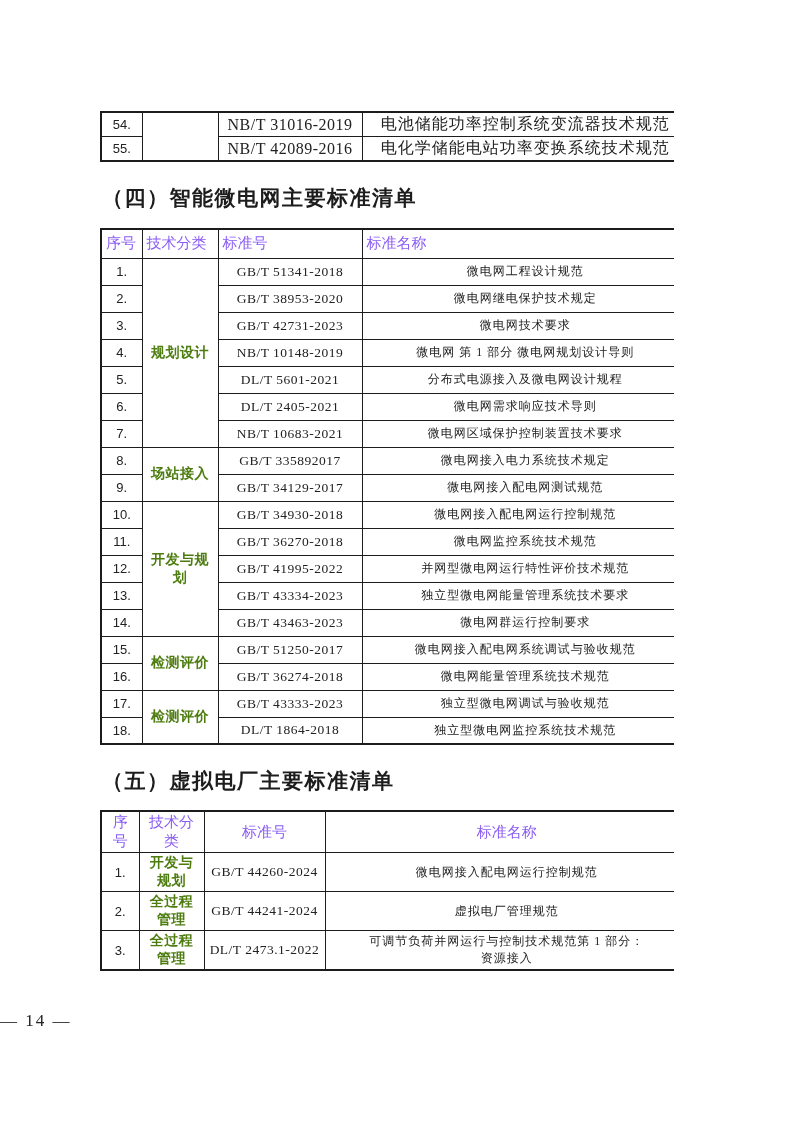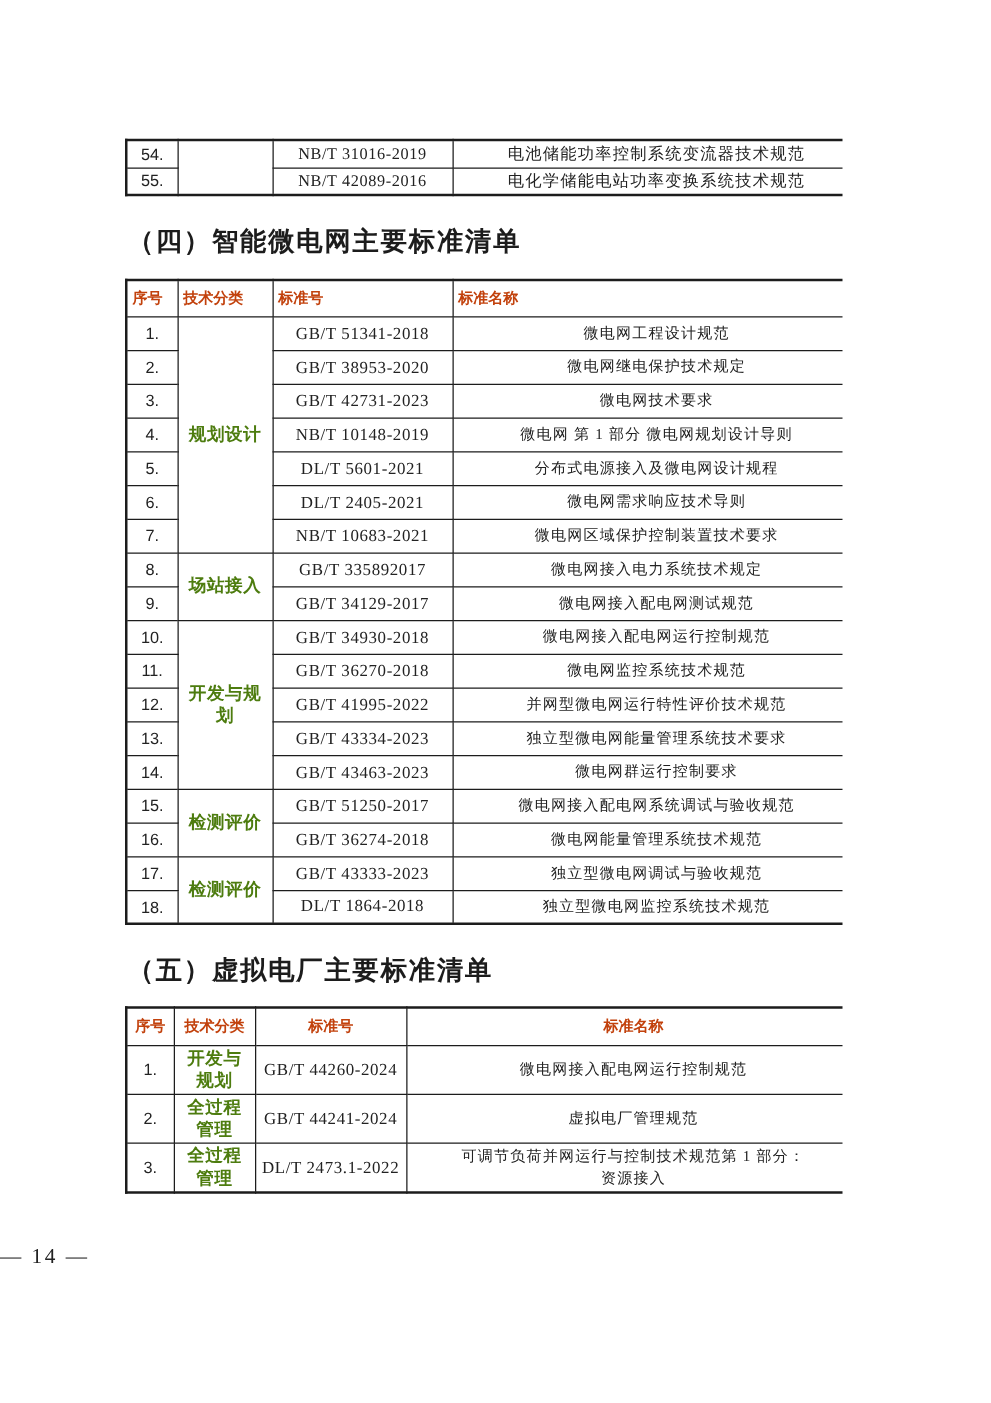--- a/index.html
+++ b/index.html
@@ -45,23 +45,23 @@
   .t4 { margin-top: 16px; }
   .t4 th { height: 29px; }
   .t4 td { height: 27px; }
 
   .t5 { margin-top: 15px; }
   .t5 th { height: 30px; }
   .t5 td { height: 39px; }
 
   th.hdr {
     font-family: "Liberation Sans", "DejaVu Sans", sans-serif;
-    font-weight: 700;
-    font-size: 12px;
-    color: #c2410c;
+    font-weight: 400;
+    font-size: 15px;
+    color: #8b5cf6;
   }
   .t4 th.hdr { text-align: left; padding-left: 4px; }
   .t5 th.hdr { text-align: center; }
 
   td.no-cell {
     font-family: "Liberation Sans", "DejaVu Sans", sans-serif;
     font-size: 13px;
     color: #222;
   }
   td.cat-cell {
@@ -75,21 +75,21 @@
   td.code-cell {
     font-size: 13.5px;
     letter-spacing: 0.5px;
     white-space: nowrap;
   }
   td.name-cell {
     font-size: 12px;
     letter-spacing: 1px;
     white-space: pre-line;
   }
-  .carryover td.name-cell, .carryover td.code-cell { font-size: 13px; }
+  .carryover td.name-cell, .carryover td.code-cell { font-size: 16px; }
 
   .page-number {
     margin-top: 40px;
     text-align: left;
     font-size: 17px;
     letter-spacing: 2px;
     color: #222;
   }
 </style>
 </head>

